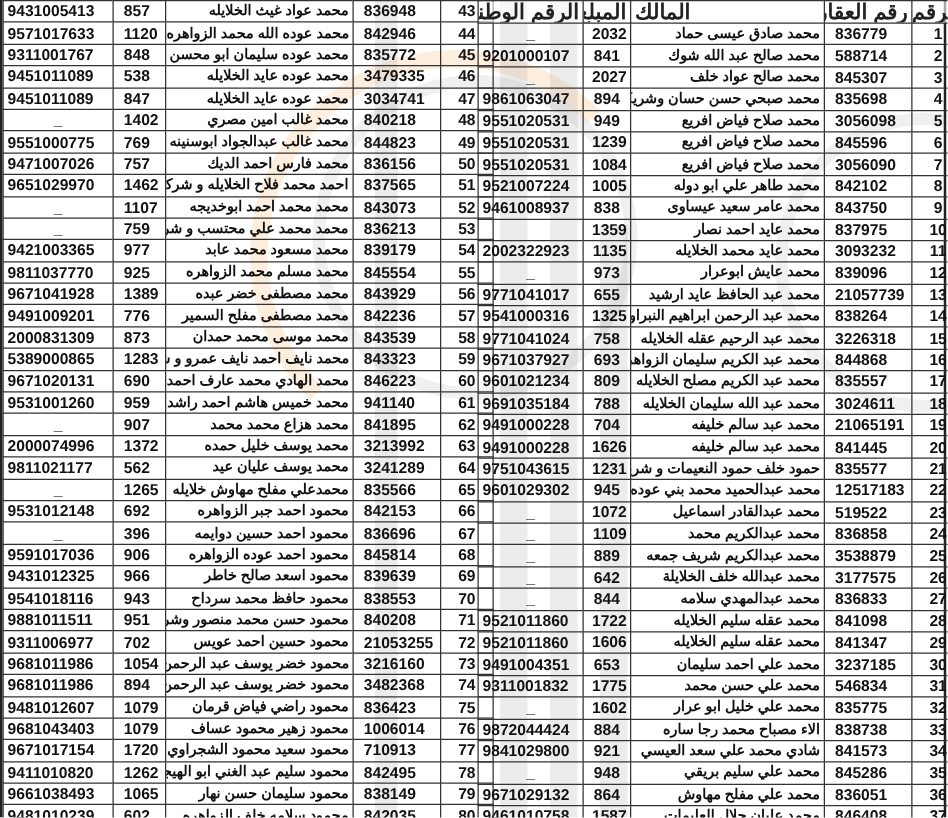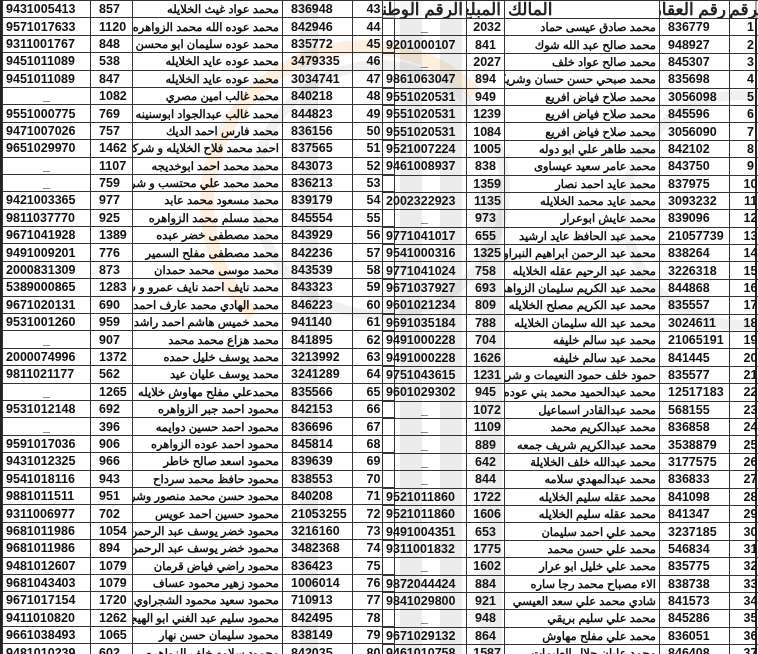--- a/index.html
+++ b/index.html
@@ -81,21 +81,21 @@
             <td class="num">47</td>
             <td class="num pid">3034741</td>
             <td class="name">محمد عوده عايد الخلايله</td>
             <td class="num amount">847</td>
             <td class="num nid">9451011089</td>
           </tr>
           <tr>
             <td class="num">48</td>
             <td class="num pid">840218</td>
             <td class="name">محمد غالب امين مصري</td>
-            <td class="num amount">1082</td>
+            <td class="num amount">1402</td>
             <td class="num nid" style="text-align: center;">_</td>
           </tr>
           <tr>
             <td class="num">49</td>
             <td class="num pid">844823</td>
             <td class="name">محمد غالب عبدالجواد ابوسنينه</td>
             <td class="num amount">769</td>
             <td class="num nid">9551000775</td>
           </tr>
           <tr>
@@ -340,21 +340,21 @@
       <tbody id="right-body">
           <tr>
             <td class="num">1</td>
             <td class="num pid">836779</td>
             <td class="name">محمد صادق عيسى حماد</td>
             <td class="num amount">2032</td>
             <td class="num nid" style="text-align: center;">_</td>
           </tr>
           <tr>
             <td class="num">2</td>
-            <td class="num pid">948927</td>
+            <td class="num pid">588714</td>
             <td class="name">محمد صالح عبد الله شوك</td>
             <td class="num amount">841</td>
             <td class="num nid">9201000107</td>
           </tr>
           <tr>
             <td class="num">3</td>
             <td class="num pid">845307</td>
             <td class="name">محمد صالح عواد خلف</td>
             <td class="num amount">2027</td>
             <td class="num nid" style="text-align: center;">_</td>
@@ -487,21 +487,21 @@
           </tr>
           <tr>
             <td class="num">22</td>
             <td class="num pid">12517183</td>
             <td class="name">محمد عبدالحميد محمد بني عوده و شريكته</td>
             <td class="num amount">945</td>
             <td class="num nid">9601029302</td>
           </tr>
           <tr>
             <td class="num">23</td>
-            <td class="num pid">568155</td>
+            <td class="num pid">519522</td>
             <td class="name">محمد عبدالقادر اسماعيل</td>
             <td class="num amount">1072</td>
             <td class="num nid" style="text-align: center;">_</td>
           </tr>
           <tr>
             <td class="num">24</td>
             <td class="num pid">836858</td>
             <td class="name">محمد عبدالكريم محمد</td>
             <td class="num amount">1109</td>
             <td class="num nid" style="text-align: center;">_</td>

